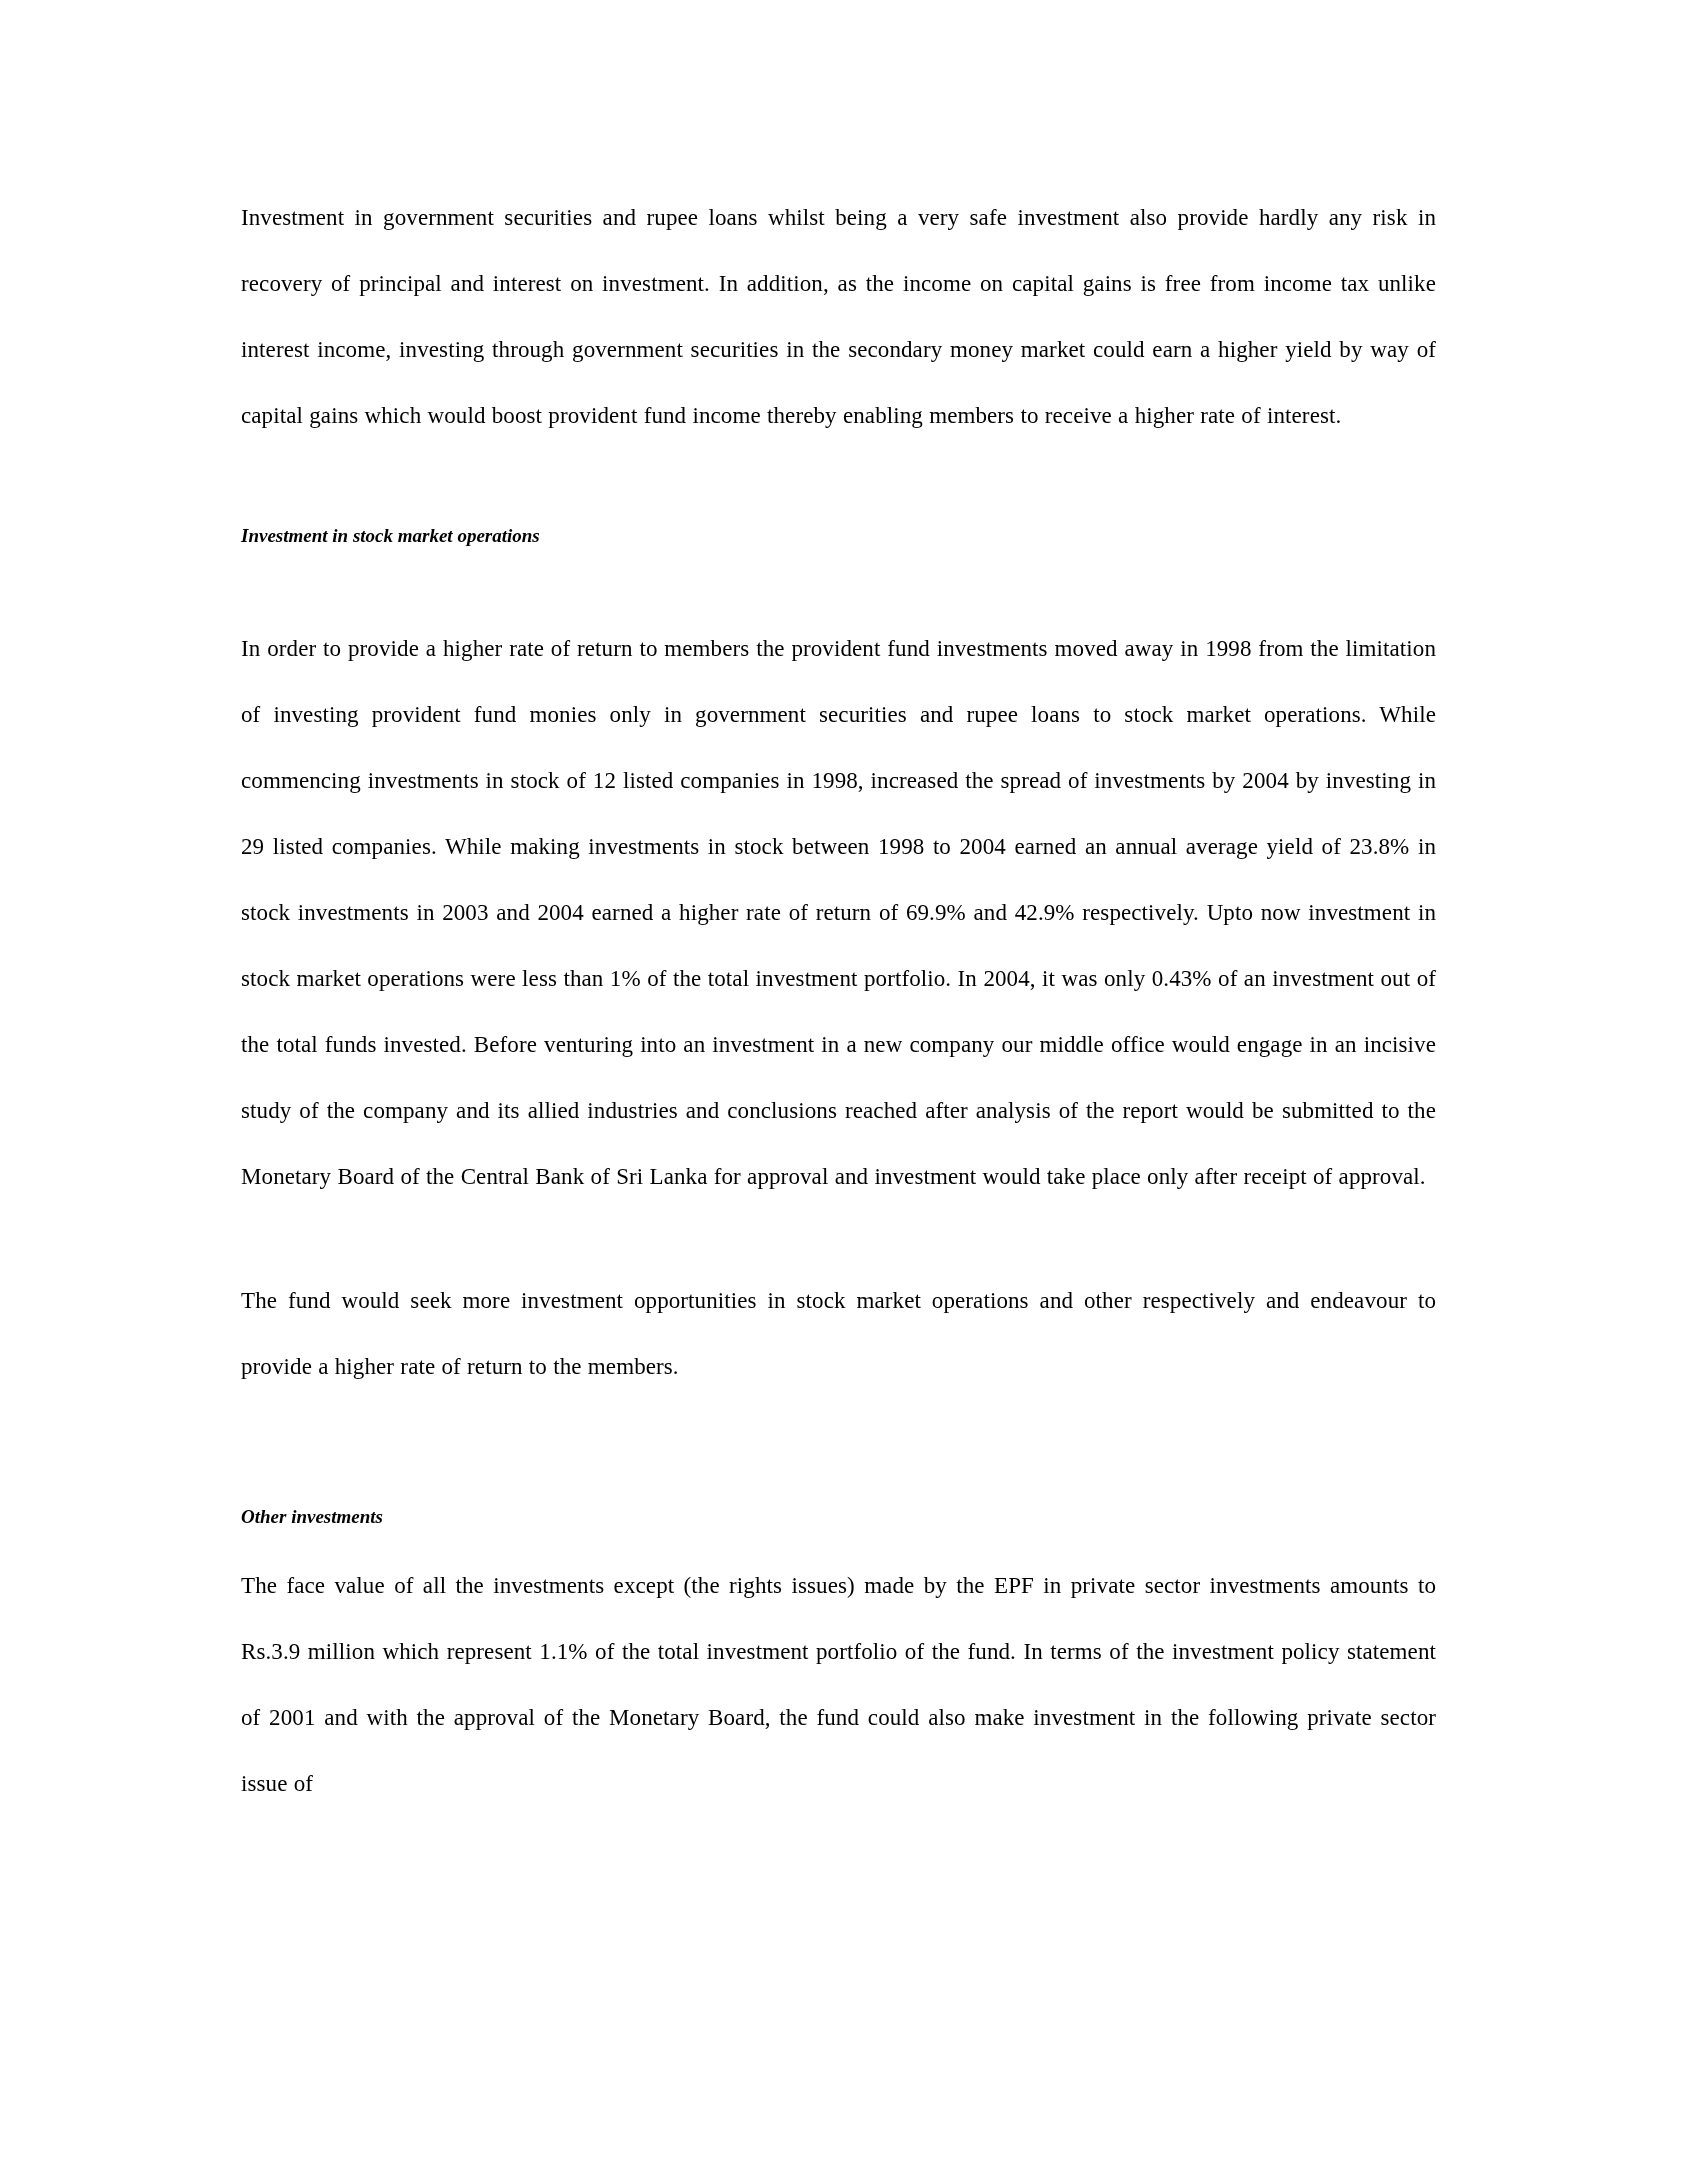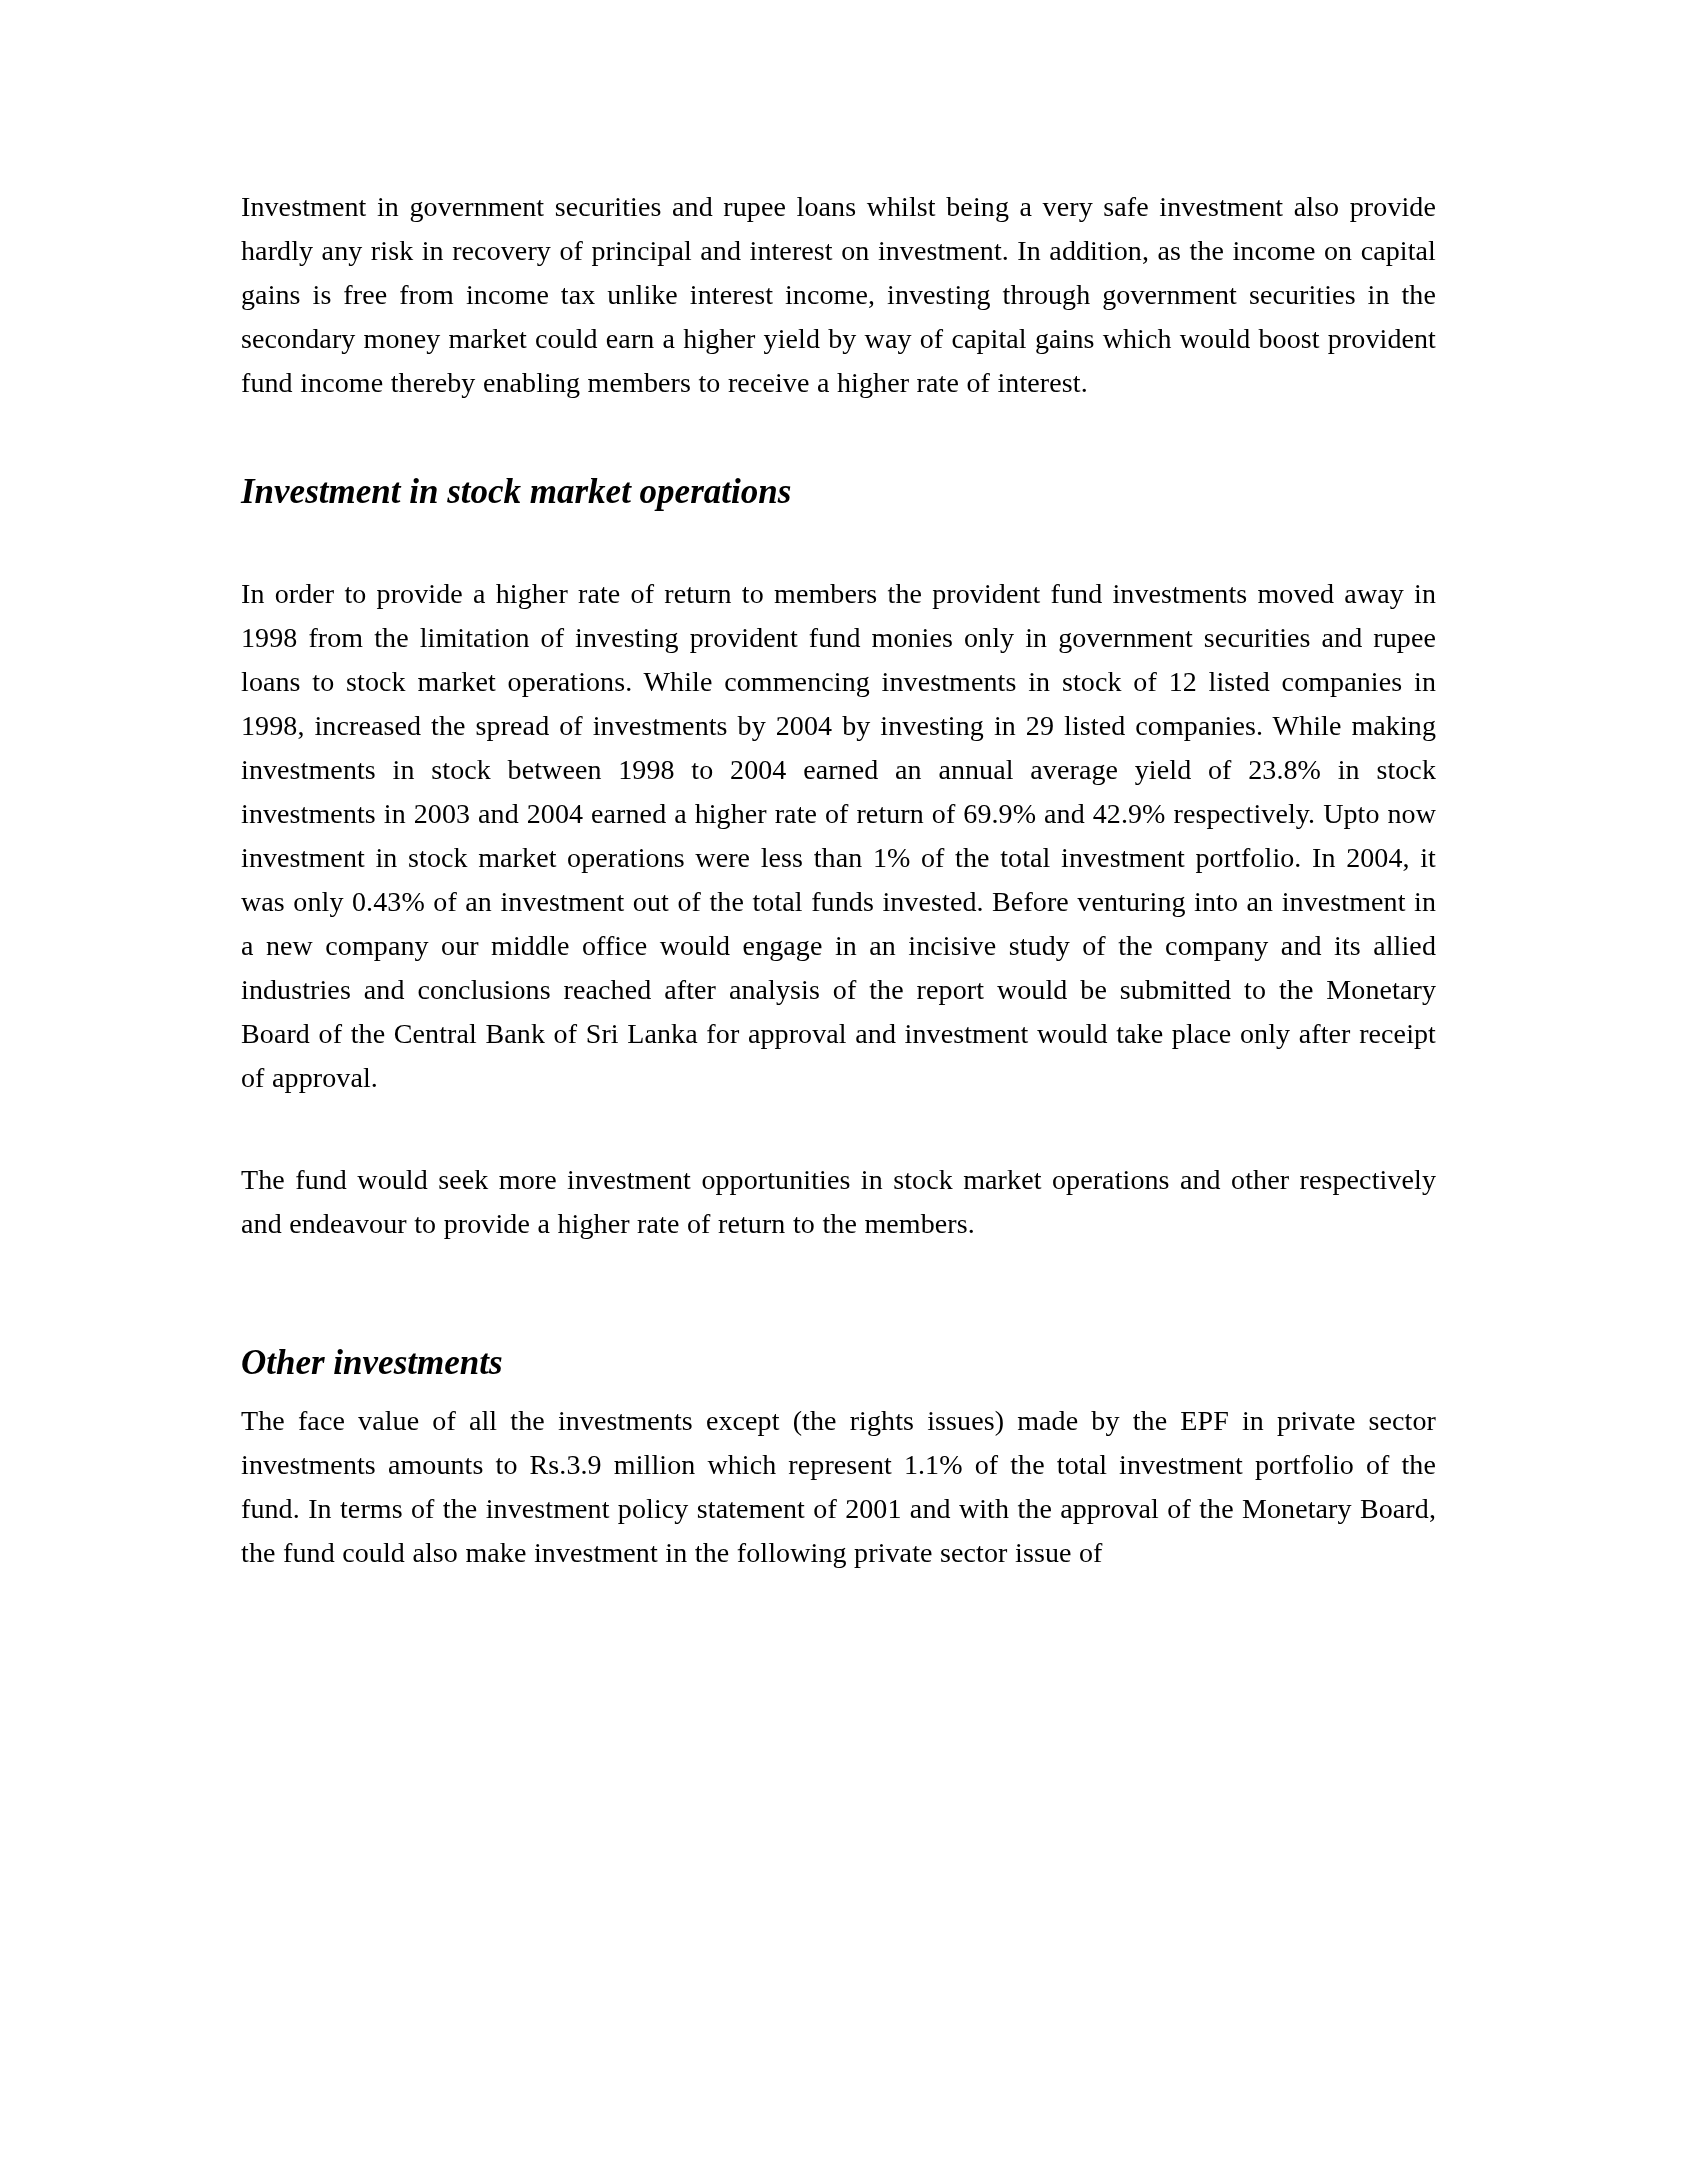--- a/index.html
+++ b/index.html
@@ -25,35 +25,35 @@
   
   #content {
     position: absolute;
     left: 241px;
     top: 185px;
     width: 1195px;
   }
 
   p.body-para {
     margin: 0 0 0 0;
-    font-size: 28px;
-    line-height: 44px;
+    font-size: 23px;
+    line-height: 66px;
     text-align: justify;
     text-justify: inter-word;
     letter-spacing: 0.1px;
     word-spacing: 0.4px;
   }
 
   p.body-para:last-child {
     margin-bottom: 0;
   }
 
   h2.section-heading {
     margin: 0;
-    font-size: 35px;
+    font-size: 19px;
     line-height: 58px;
     font-weight: bold;
     font-style: italic;
     text-align: left;
   }
 
   
   .gap-lg { height: 58px; }
   .gap-md { height: 51px; }
   .gap-sm { height: 30px; }

